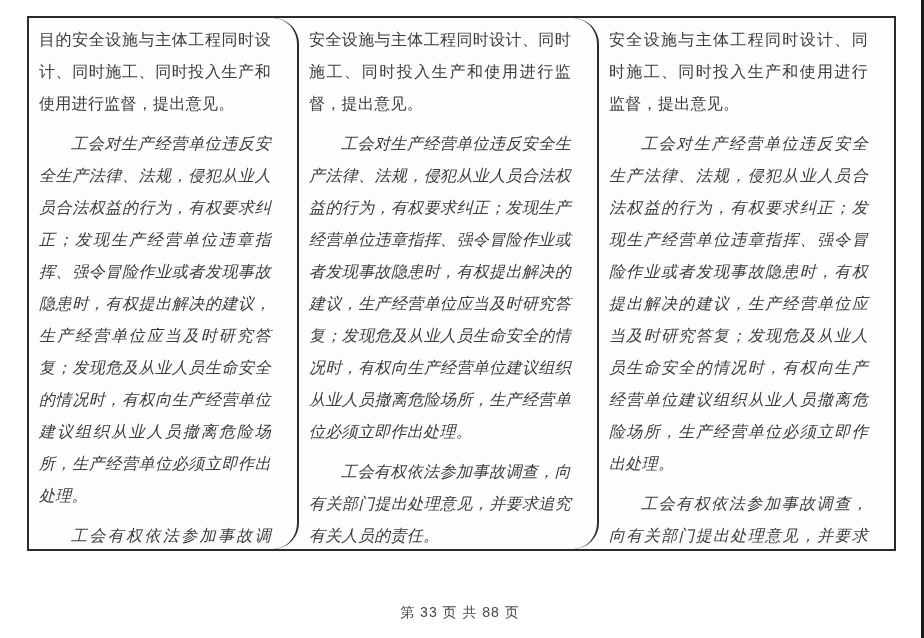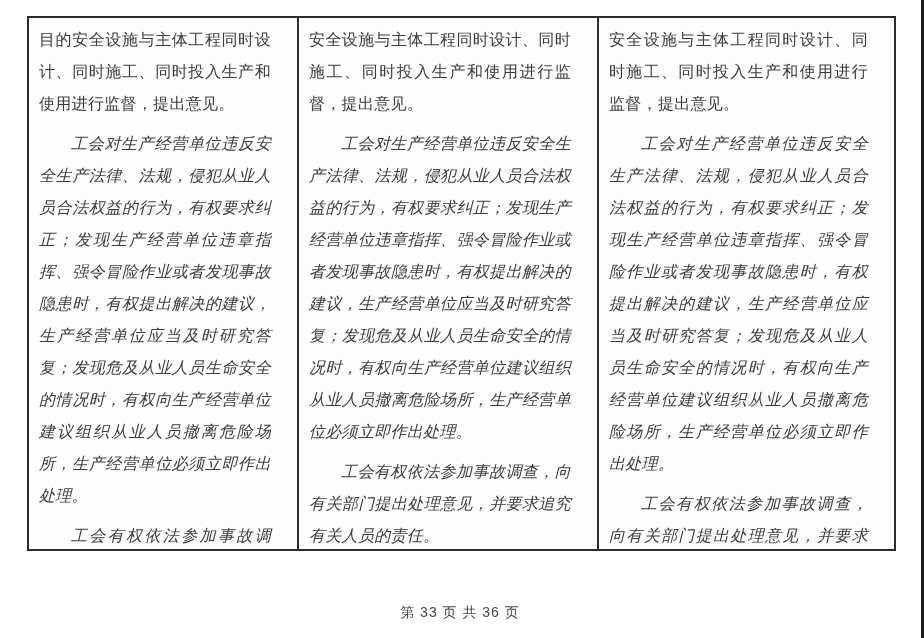--- a/index.html
+++ b/index.html
@@ -32,20 +32,21 @@
     height: 535px;
     border: 2px solid #2b2b2b;
     box-sizing: border-box;
     display: flex;
     background: #fdfdfd;
   }
   .doc-col {
     box-sizing: border-box;
     padding: 6px 26px 6px 10px;
     overflow: hidden;
+    border-radius: 26px;
   }
   .doc-col.c1 { width: 270px; border-right: 2px solid #2b2b2b; }
   .doc-col.c2 { width: 300px; border-right: 2px solid #2b2b2b; }
   .doc-col.c3 { width: 295px; }
   .doc-col p {
     margin: 0 0 8px 0;
     font-size: 16px;
     line-height: 32px;
     color: #3c3c3c;
     text-align: justify;
@@ -86,17 +87,17 @@
     </div>
 
     <div class="doc-col c3">
       <p>安全设施与主体工程同时设计、同时施工、同时投入生产和使用进行监督，提出意见。</p>
       <p class="indent">工会对生产经营单位违反安全生产法律、法规，侵犯从业人员合法权益的行为，有权要求纠正；发现生产经营单位违章指挥、强令冒险作业或者发现事故隐患时，有权提出解决的建议，生产经营单位应当及时研究答复；发现危及从业人员生命安全的情况时，有权向生产经营单位建议组织从业人员撤离危险场所，生产经营单位必须立即作出处理。</p>
       <p class="indent">工会有权依法参加事故调查，向有关部门提出处理意见，并要求追究有关人员的责任。</p>
     </div>
 
   </div>
 
-  <div class="page-footer">第 33 页 共 36 页</div>
+  <div class="page-footer">第 33 页 共 88 页</div>
 
   <div class="right-edge"></div>
 
 </div>
 
 </body></html>

